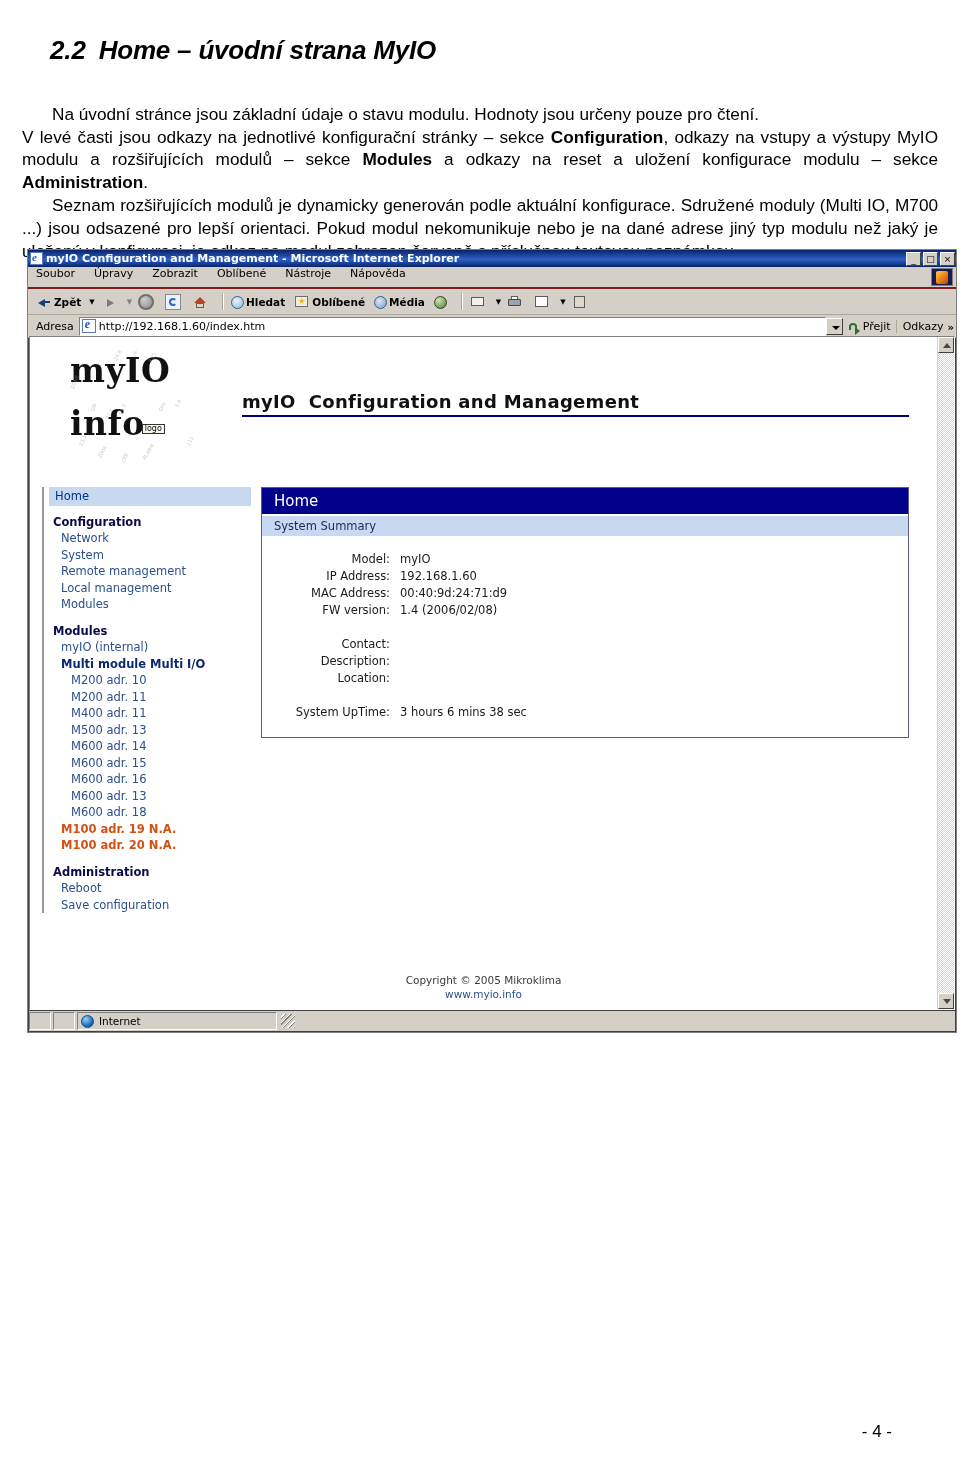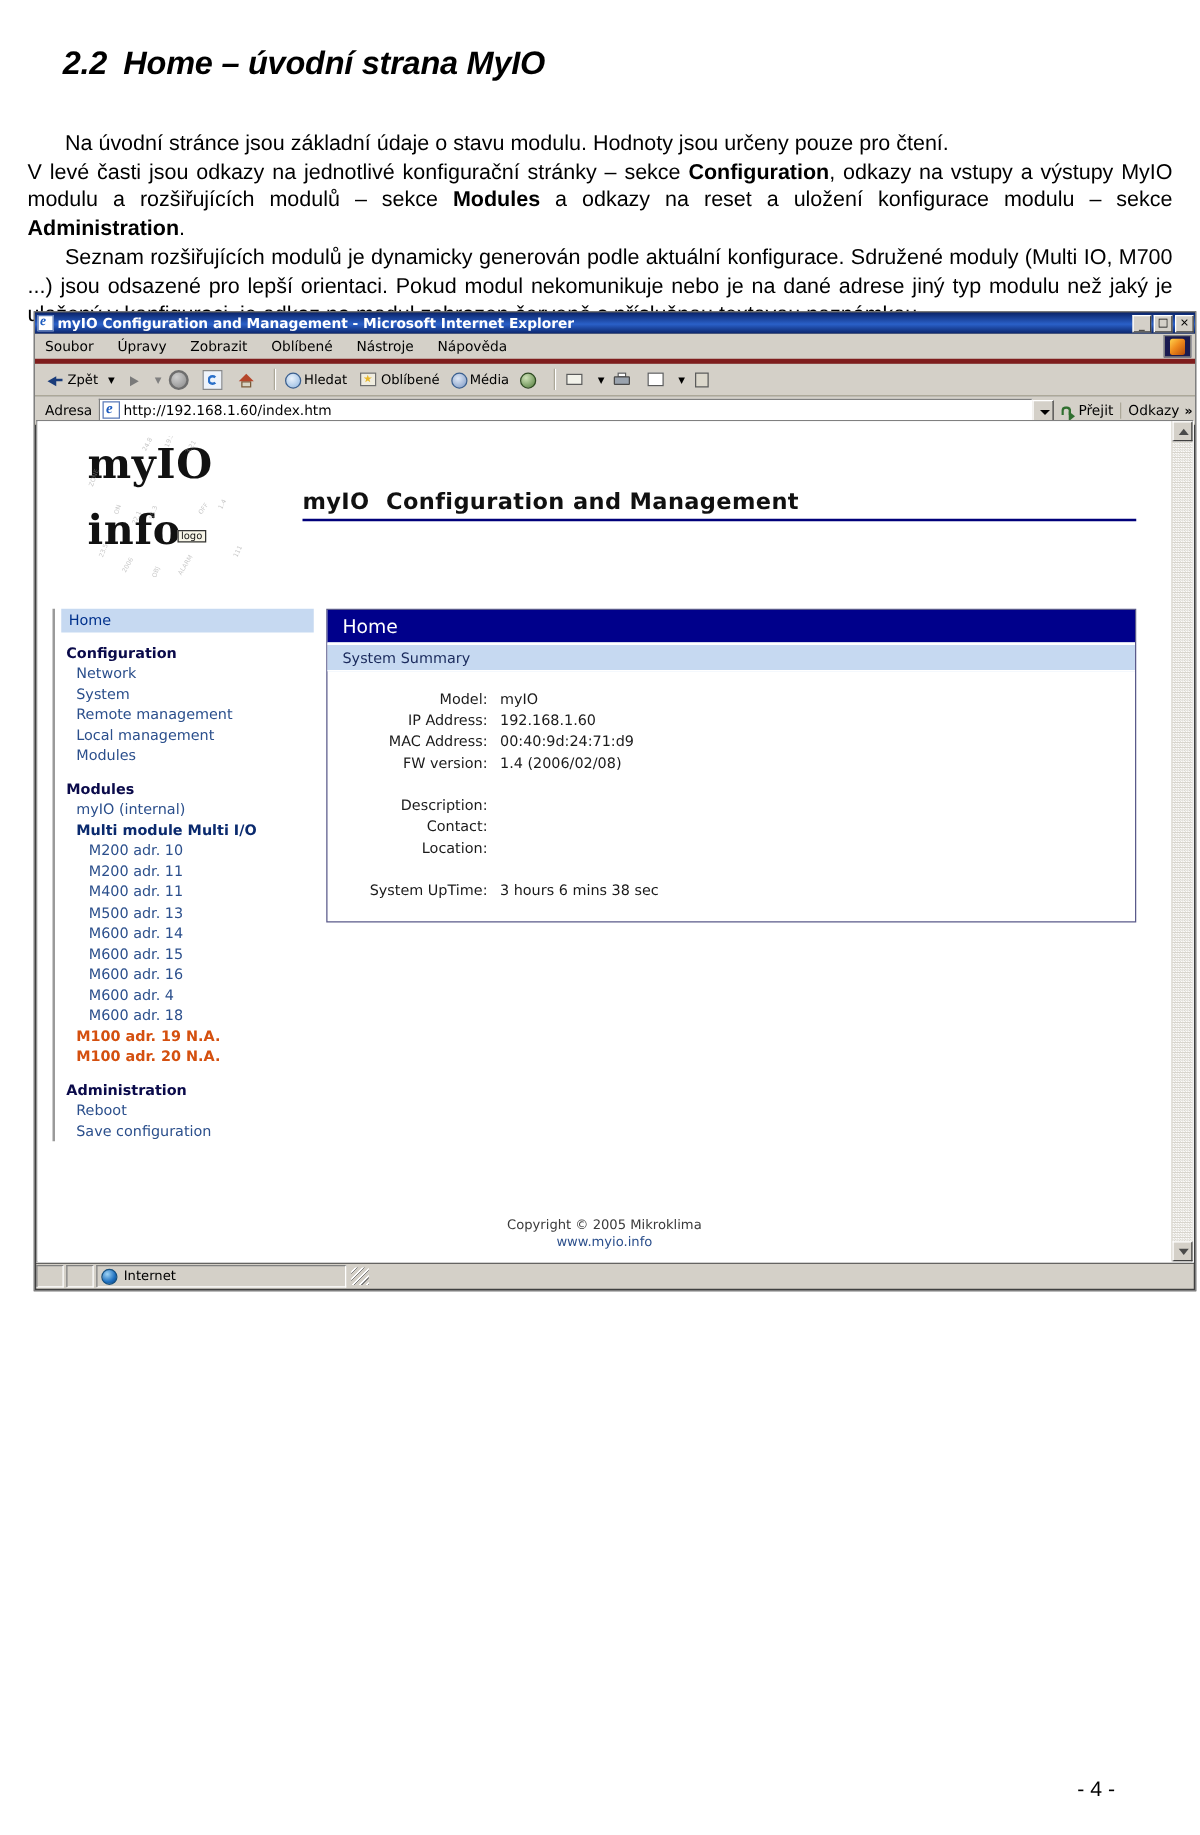--- a/index.html
+++ b/index.html
@@ -107,23 +107,22 @@
     box-sizing: border-box;
   }
   .win-btn .gl { position:absolute; left:0; right:0; top:0; font-size:9px; font-family:"DejaVu Sans", sans-serif;}
   .win-btn.min .gl { top: 1px; }
 
   
   .menubar {
     height: 20px;
     background: #d4d0c8;
     display: flex;
-    align-items: center;
     padding-left: 8px;
-    border-bottom: 4px solid #7f1d1d;
+    border-bottom: 2px solid #7f1d1d;
     position: relative;
   }
   .menu-item {
     font-size: 11px;
     color: #000;
     margin-right: 19px;
     white-space: nowrap;
   }
   .ie-logo-box {
     position: absolute;
@@ -153,20 +152,21 @@
     border-bottom: 1px solid #aca899;
   }
   .tb-btn {
     display: flex;
     align-items: center;
     font-size: 10.5px;
     color: #000;
     margin-right: 5px;
     white-space: nowrap;
     padding: 1px 2px;
+    font-weight: bold;
   }
   .tb-btn.dim { color: #808080; }
   .tb-ico {
     width: 16px; height: 16px;
     margin-right: 2px;
     flex: none;
     display: inline-block;
     position: relative;
   }
   .tb-sep {
@@ -672,21 +672,21 @@
           <div class="side-group">Modules</div>
           <div class="side-link">myIO (internal)</div>
           <div class="side-link bold">Multi module Multi I/O</div>
           <div class="side-link sub">M200 adr. 10</div>
           <div class="side-link sub">M200 adr. 11</div>
           <div class="side-link sub">M400 adr. 11</div>
           <div class="side-link sub">M500 adr. 13</div>
           <div class="side-link sub">M600 adr. 14</div>
           <div class="side-link sub">M600 adr. 15</div>
           <div class="side-link sub">M600 adr. 16</div>
-          <div class="side-link sub">M600 adr. 4</div>
+          <div class="side-link sub">M600 adr. 13</div>
           <div class="side-link sub">M600 adr. 18</div>
           <div class="side-link na">M100 adr. 19 N.A.</div>
           <div class="side-link na">M100 adr. 20 N.A.</div>
 
           <div class="side-group">Administration</div>
           <div class="side-link">Reboot</div>
           <div class="side-link">Save configuration</div>
         </nav>
 
         <section class="content">
@@ -704,25 +704,25 @@
             <div class="sum-row">
               <span class="sum-label">MAC Address:</span>
               <span class="sum-value">00:40:9d:24:71:d9</span>
             </div>
             <div class="sum-row">
               <span class="sum-label">FW version:</span>
               <span class="sum-value">1.4 (2006/02/08)</span>
             </div>
             <div class="sum-row gap"></div>
             <div class="sum-row">
-              <span class="sum-label">Description:</span>
+              <span class="sum-label">Contact:</span>
               <span class="sum-value"></span>
             </div>
             <div class="sum-row">
-              <span class="sum-label">Contact:</span>
+              <span class="sum-label">Description:</span>
               <span class="sum-value"></span>
             </div>
             <div class="sum-row">
               <span class="sum-label">Location:</span>
               <span class="sum-value"></span>
             </div>
             <div class="sum-row gap"></div>
             <div class="sum-row">
               <span class="sum-label">System UpTime:</span>
               <span class="sum-value">3 hours 6 mins 38 sec</span>

